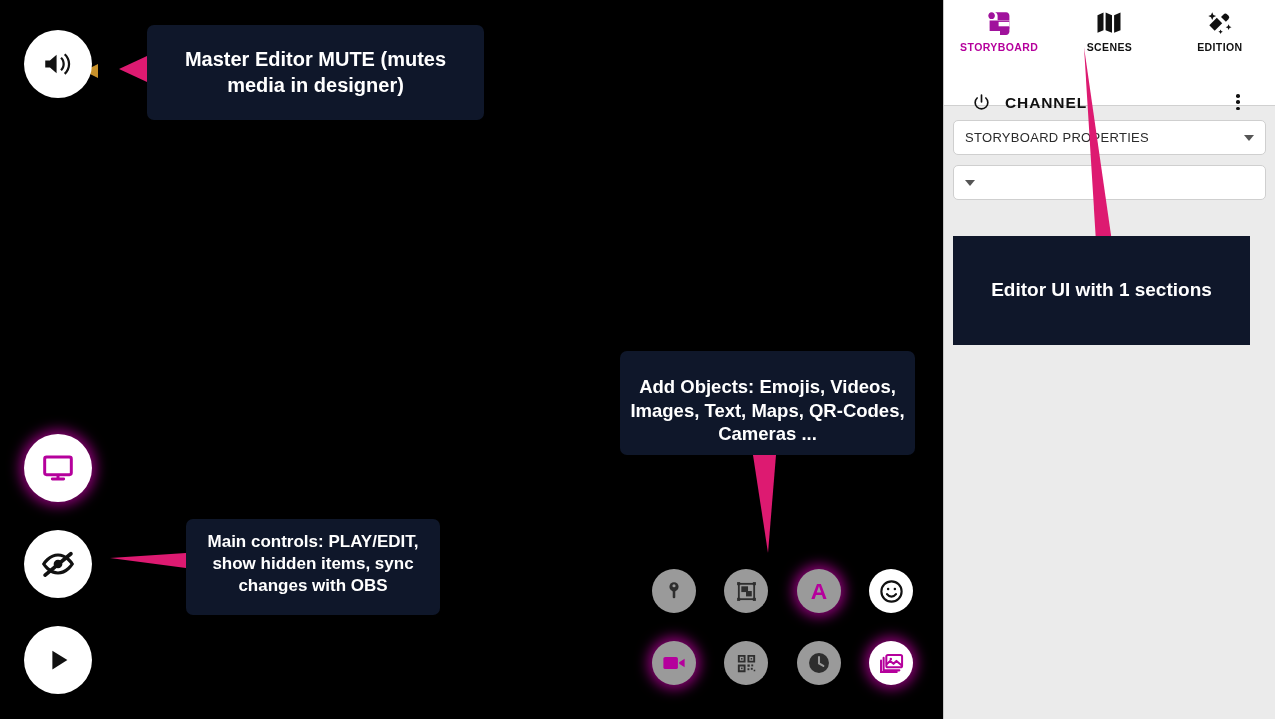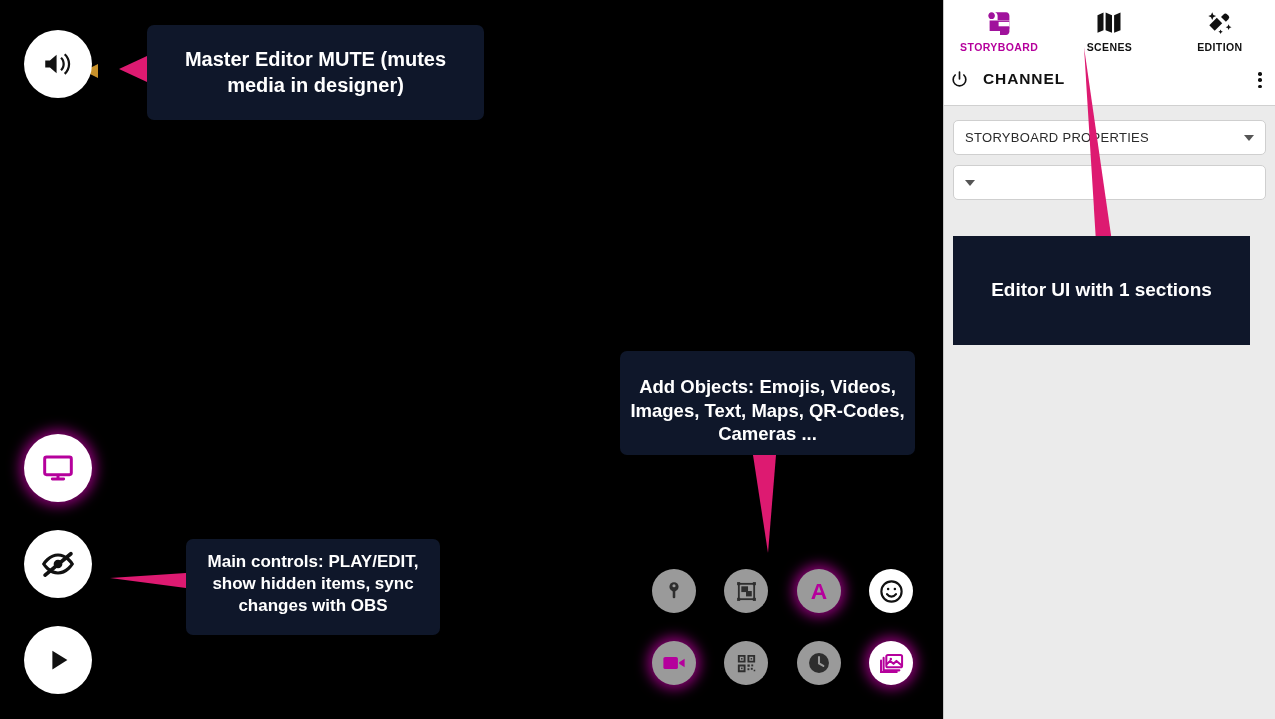--- a/index.html
+++ b/index.html
@@ -91,21 +91,20 @@
     border-bottom: 7px solid transparent;
     border-right: 14px solid #c8912a;
     z-index: 0;
   }
 
   .co-main {
     left: 186px; top: 519px;
     width: 254px; height: 96px;
     font-size: 17px;
     padding: 12px 12px 0 12px;
-    margin-top: 20px;
   }
   .co-main .tail {
     position: absolute;
     left: -76px; top: 34px;
     width: 0; height: 0;
     border-top: 5px solid transparent;
     border-bottom: 10px solid transparent;
     border-right: 76px solid #dd1a71;
   }
 
@@ -177,23 +176,23 @@
     font-size: 10.5px;
     font-weight: bold;
     letter-spacing: .4px;
     color: #111;
     margin-top: 3px;
   }
   .tab.active .tab-label { color: #b5009c; }
 
   #channel-row {
     display: flex;
-    align-items: flex-start;
+    align-items: flex-end;
     height: 42px;
-    padding: 0 6px;
+    padding: 0 28px;
     box-sizing: border-box;
   }
   #channel-row .ch-label {
     font-size: 15.5px;
     font-weight: bold;
     letter-spacing: .9px;
     color: #111;
     margin-left: 14px;
     flex: 1;
   }

